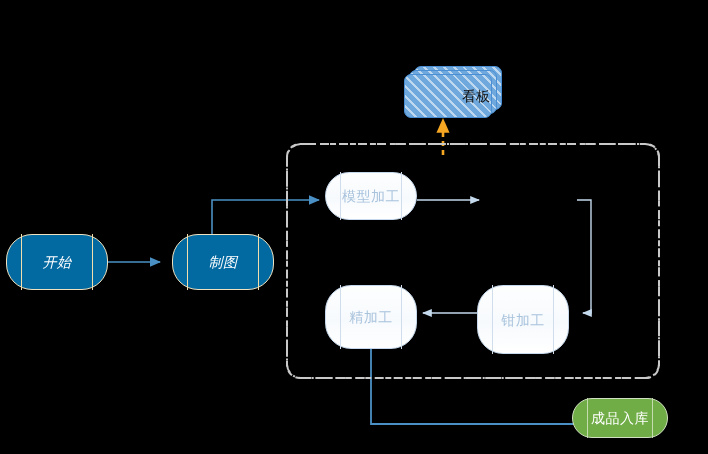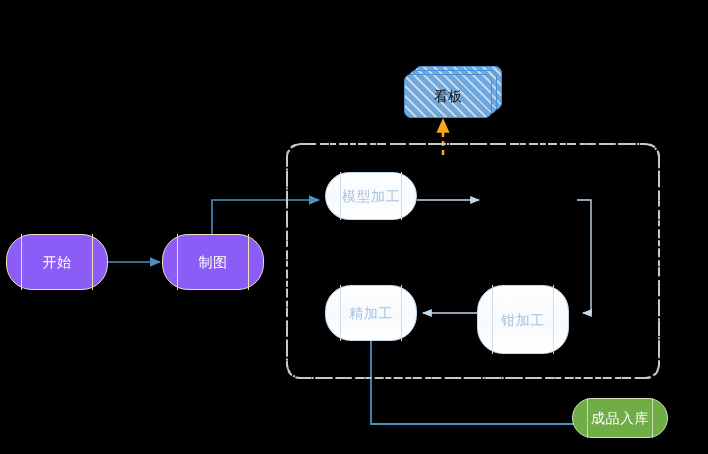--- a/index.html
+++ b/index.html
@@ -53,22 +53,23 @@
     bottom: -1px;
     width: 0;
     border-left: 1px solid rgba(255,255,255,0.55);
     z-index: 2;
   }
   .node.cyl::before { left: 14px; }
   .node.cyl::after  { right: 14px; }
 
   
   .node.orange {
-    background: #8b5cf6;
+    background: #0369a1;
     border-color: #efe2c0;
+    font-style: italic;
   }
   .node.orange .label { color: #ffffff; }
   .node.orange.cyl::before,
   .node.orange.cyl::after { border-left-color: #f2dfae; }
 
   
   .node.process {
     background: linear-gradient(180deg,#fdfefe 0%, #f7fafd 55%, #ffffff 100%);
     border-color: #c6d9ec;
   }
@@ -112,20 +113,21 @@
       rgba(255,255,255,0) 7px
     );
   }
   .stack .label {
     position: absolute;
     z-index: 6;
     color: #111111;
     font-size: 14px;
     line-height: 1;
     white-space: nowrap;
+    margin-left: 28px;
   }
 </style>
 </head>
 <body>
 
 <div id="canvas">
 
   <svg id="edge-layer" viewBox="0 0 708 454" width="708" height="454">
     <defs>
       <marker id="arrow-blue" viewBox="0 0 10 10" refX="9" refY="5" markerWidth="7" markerHeight="7" orient="auto-start-reverse">
@@ -157,30 +159,30 @@
   <div class="group-container" style="left:286px; top:143px; width:374px; height:236px;">
     <svg width="374" height="236" style="position:absolute;left:-2px;top:-2px;">
       <rect x="1" y="1" width="372" height="234" rx="14" ry="14" fill="none" stroke="#C9C9C9" stroke-width="2" stroke-dasharray="9 4 2 4"></rect>
     </svg>
   </div>
 
   <div class="node cyl orange" style="left:6px; top:234px; width:102px; height:56px;">
     <span class="label">开始</span>
   </div>
 
-  <div class="node cyl orange" style="left:162px; top:234px; width:102px; height:56px;">
+  <div class="node cyl orange" style="left:172px; top:234px; width:102px; height:56px;">
     <span class="label">制图</span>
   </div>
 
   <div class="node cyl process" style="left:325px; top:172px; width:92px; height:48px;">
     <span class="label">模型加工</span>
   </div>
 
 
-  <div class="node cyl process" style="left:325px; top:285px; width:92px; height:56px;">
+  <div class="node cyl process" style="left:325px; top:285px; width:92px; height:64px;">
     <span class="label">精加工</span>
   </div>
 
   <div class="node cyl process" style="left:477px; top:285px; width:92px; height:69px;align-items:center;">
     <span class="label">钳加工</span>
   </div>
 
   <div class="node cyl green" style="left:572px; top:398px; width:96px; height:40px;">
     <span class="label">成品入库</span>
   </div>

